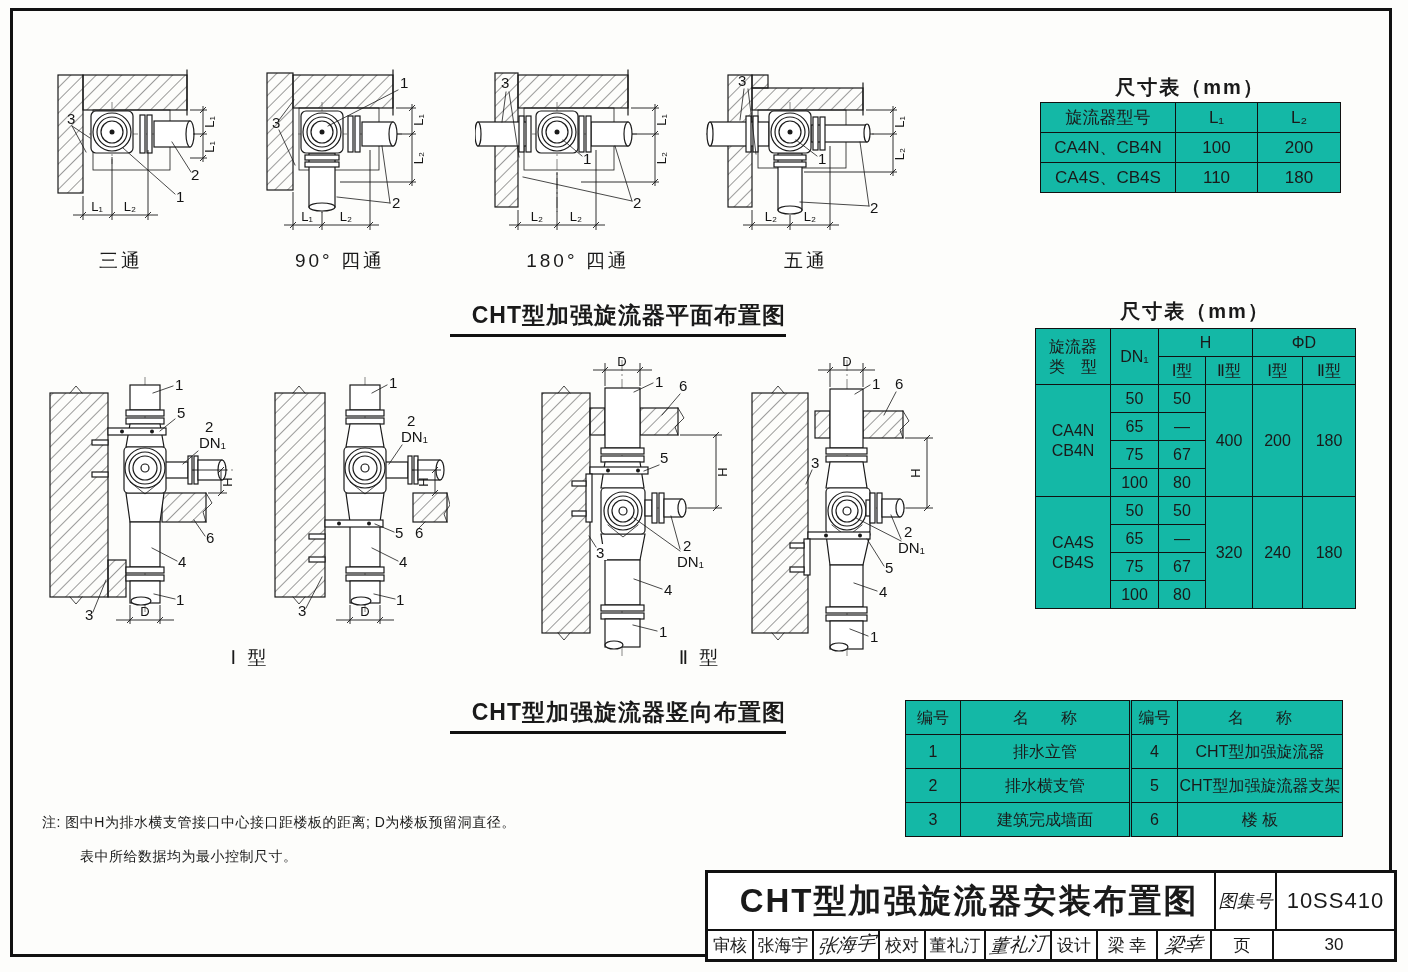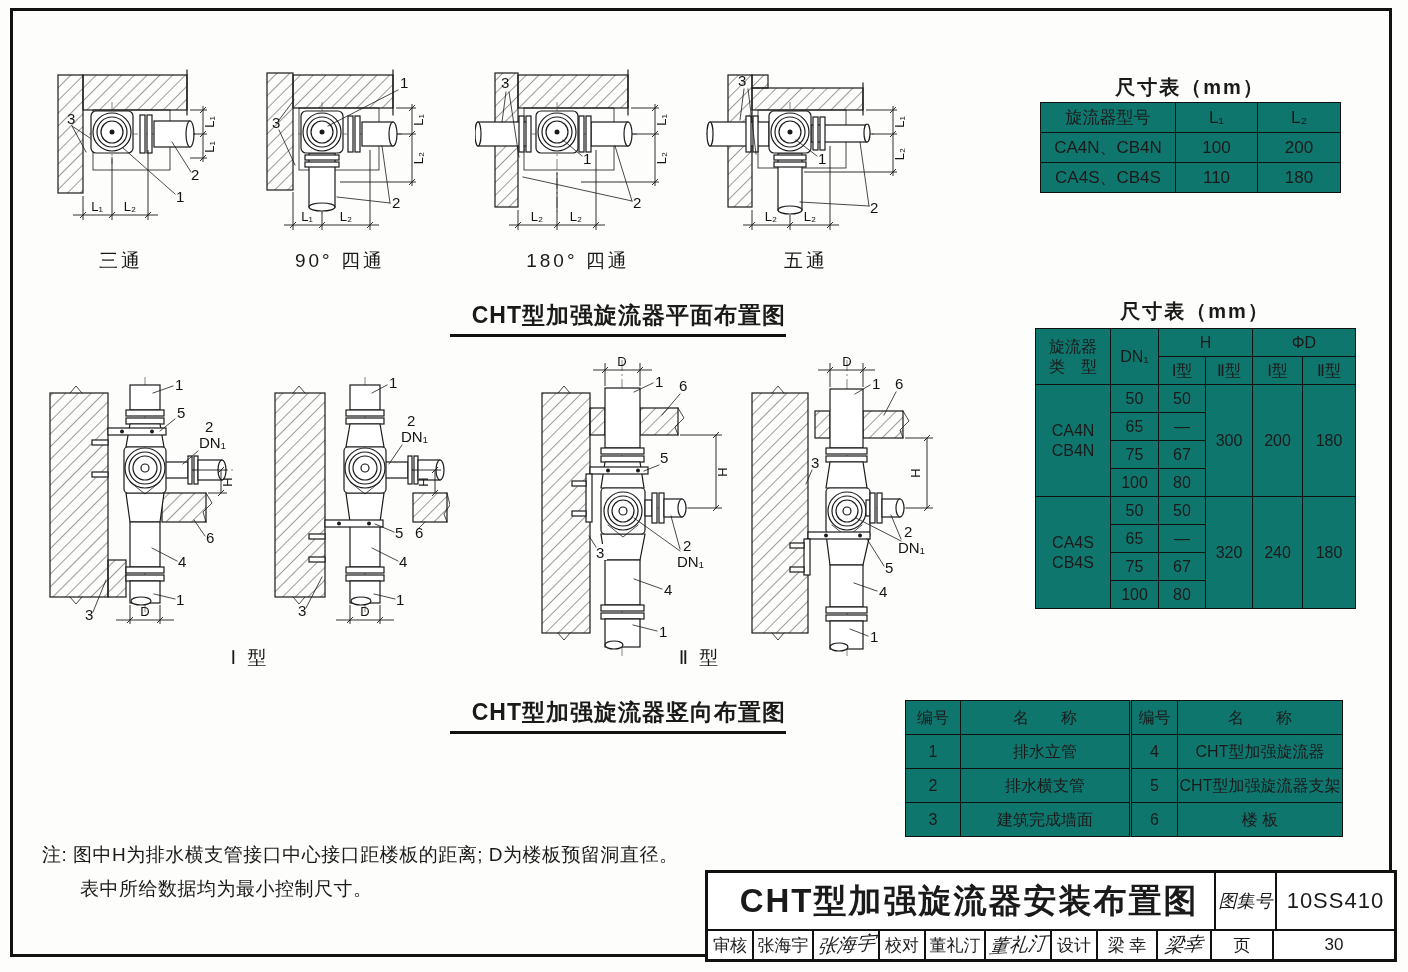--- a/index.html
+++ b/index.html
@@ -3,35 +3,35 @@
 <meta charset="utf-8">
 <style>
   html,body{margin:0;padding:0;background:#e6e6e6;}
   .page{position:relative;width:1408px;height:972px;background:#fdfdfb;overflow:hidden;
         font-family:"Liberation Sans",sans-serif;color:#1a1a1a;}
   .frame{position:absolute;left:10px;top:8px;width:1382px;height:949px;border:3px solid #111;box-sizing:border-box;}
   .dg-caption{position:absolute;font-size:19px;letter-spacing:3px;text-align:center;white-space:nowrap;}
   .sec-title{position:absolute;font-size:23px;font-weight:bold;text-align:right;letter-spacing:1px;
              border-bottom:3px solid #111;padding-bottom:3px;white-space:nowrap;}
   .tbl-title{position:absolute;font-size:20px;font-weight:bold;text-align:center;letter-spacing:2px;}
-  table.cad{border-collapse:collapse;position:absolute;table-layout:fixed;background:#0f766e;}
+  table.cad{border-collapse:collapse;position:absolute;table-layout:fixed;background:#14b8a6;}
   table.cad td{border:1.5px solid #111;text-align:center;vertical-align:middle;font-size:16px;padding:0;line-height:1.25;}
   table.t1 td{height:29px;font-size:17px;}
   table.t2 tr{height:28px;}
   table.nt td{height:33px;font-size:16px;}
   .dwg{position:absolute;}
   .dwg .ln{stroke:#1a1a1a;stroke-width:1.2;fill:none;stroke-linecap:square;}
   .dwg .wh{fill:#fff;}
   .dwg .thin{stroke-width:0.8;}
   .dwg .cl{stroke:#555;stroke-width:0.7;fill:none;stroke-dasharray:11 3 2 3;}
   .dwg .dim{stroke:#1a1a1a;stroke-width:0.9;fill:none;}
   .dwg text{fill:#141414;font-family:"Liberation Sans",sans-serif;}
   .dwg .dt{font-size:13px;}
   .dwg .co{font-size:15px;}
-  .note-line{position:absolute;font-size:19px;letter-spacing:0.5px;white-space:nowrap;margin-top:28px;}
+  .note-line{position:absolute;font-size:14px;letter-spacing:0.5px;white-space:nowrap;}
   .tb{position:absolute;left:705px;top:870px;width:692px;height:92px;border:3px solid #111;
       box-sizing:border-box;display:flex;flex-direction:column;background:#fff;}
   .tb-top{display:flex;height:56px;border-bottom:2px solid #111;}
   .tb-bottom{display:flex;flex:1;}
   .tb .c{border-right:2px solid #111;display:flex;align-items:center;justify-content:center;
          box-sizing:border-box;overflow:hidden;white-space:nowrap;}
   .tb .c:last-child{border-right:none;}
   .tb-main{width:504px;font-size:33px;font-weight:bold;letter-spacing:2px;margin-left:16px;}
   .tb-atlas-label{width:62px;font-size:18px;font-style:italic;}
   .tb-atlas-no{width:120px;font-size:22px;letter-spacing:1px;}
@@ -698,21 +698,21 @@
       <td>Ⅰ型</td>
       <td>Ⅱ型</td>
     </tr>
     <tr>
       <td rowspan="4">
         <div>CA4N</div>
             <div>CB4N</div>
       </td>
       <td>50</td>
       <td>50</td>
-      <td rowspan="4">300</td>
+      <td rowspan="4">400</td>
       <td rowspan="4">200</td>
       <td rowspan="4">180</td>
     </tr>
     <tr>
       <td>65</td>
       <td>—</td>
     </tr>
     <tr>
       <td>75</td>
       <td>67</td>

